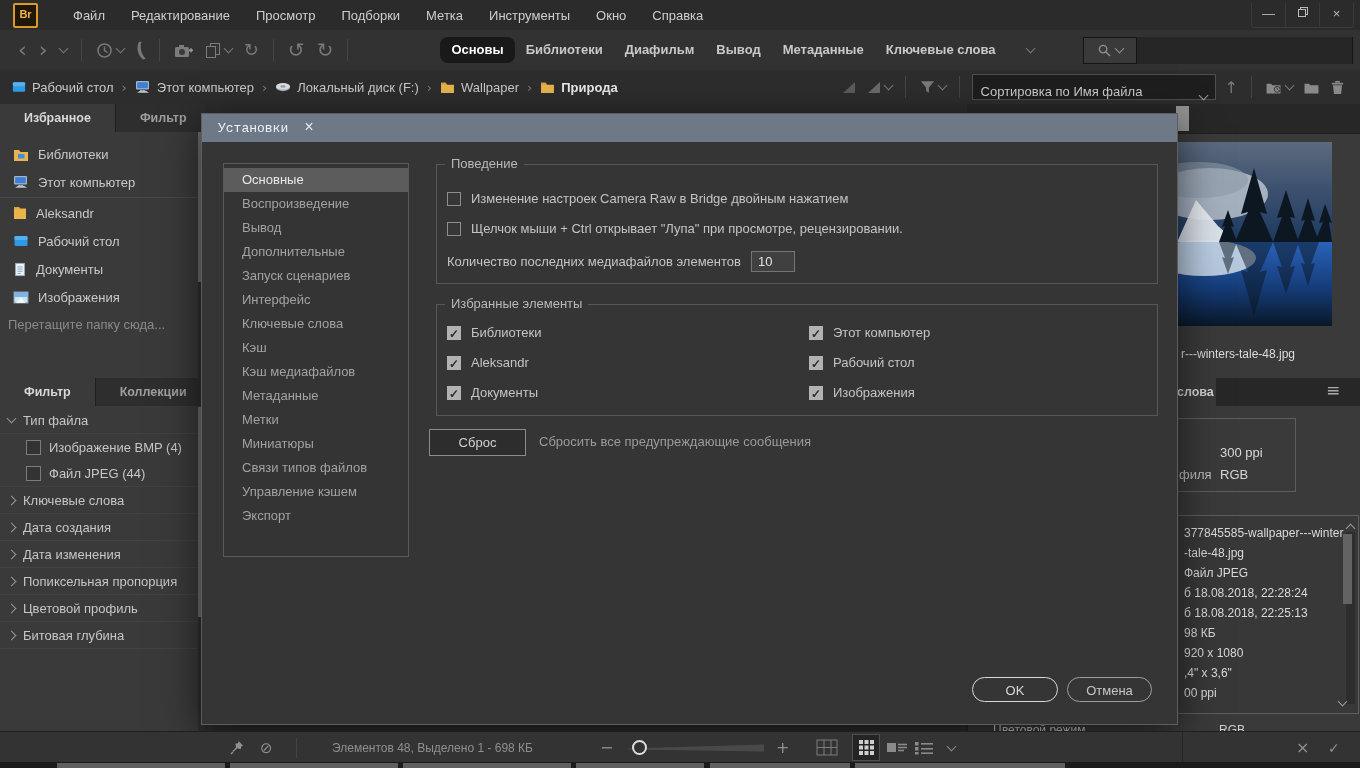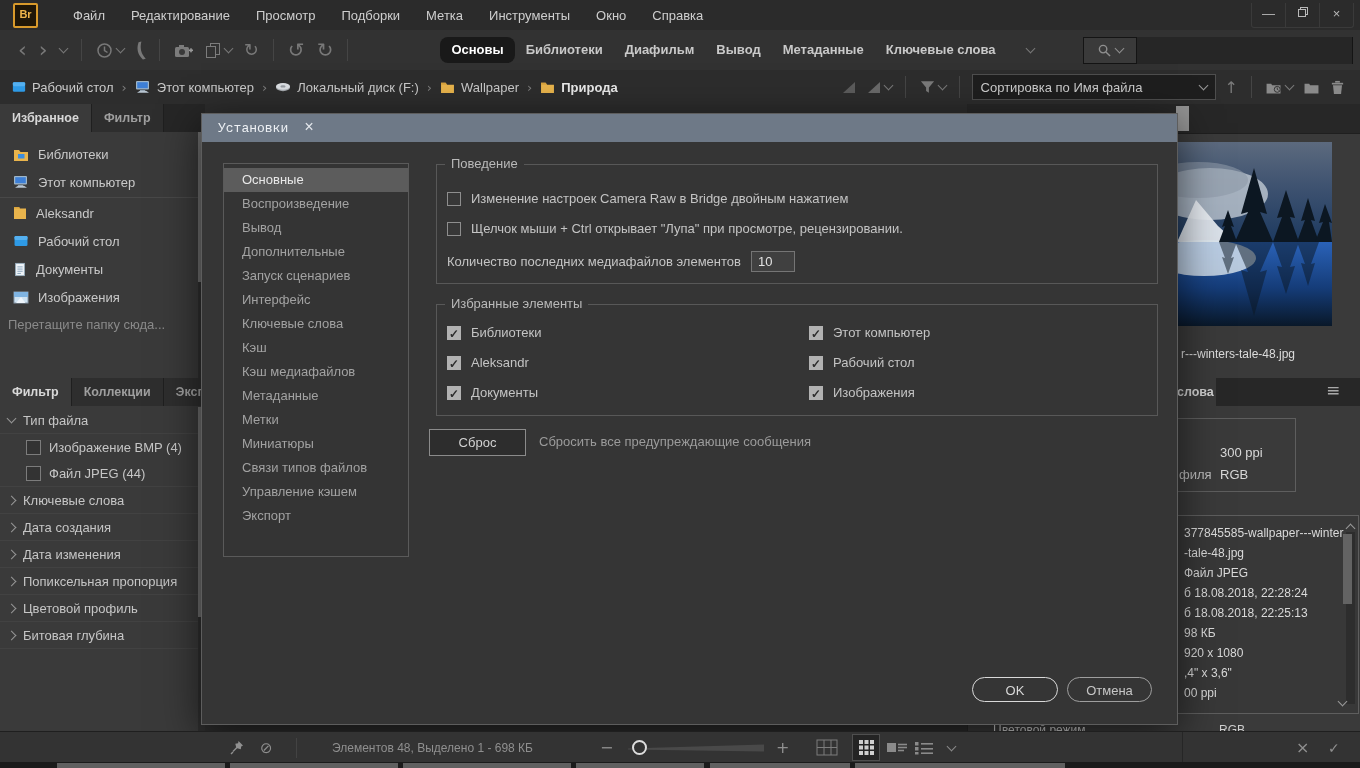--- a/index.html
+++ b/index.html
@@ -41,27 +41,27 @@
   
   .pathbar{position:absolute;left:0;top:70px;width:1360px;height:34px;background:#2d2d2d;
            border-bottom:1px solid #222;display:flex;align-items:center;}
   .crumbs{display:flex;align-items:center;margin-left:12px;}
   .crumb{display:flex;align-items:center;gap:6px;color:#c9c9c9;}
   .crumb.current{font-weight:bold;color:#e9e9e9;}
   .crumb-sep{color:#7d7d7d;margin:0 8px;font-size:13px;}
   .path-controls{margin-left:auto;display:flex;align-items:center;margin-right:10px;}
   .pc-icon{display:flex;align-items:center;gap:3px;color:#7a7a7a;padding:0 5px;}
   .sort-dd{width:226px;height:24px;background:#1e1e1e;border:1px solid #4e4e4e;display:flex;
-           align-items:center;color:#cccccc;padding:0 8px;margin:0 4px;}
+           align-items:flex-end;color:#cccccc;padding:0 8px;margin:0 4px;}
   .sort-dd .cv{margin-left:auto;color:#9a9a9a;}
 
   
   .sidebar{position:absolute;left:0;top:104px;width:205px;height:627px;background:#3a3a3a;overflow:hidden;}
   .ptabs{display:flex;height:28px;background:#262626;}
-  .ptab{padding:0 12px;line-height:28px;font-weight:bold;font-size:12.5px;color:#9f9f9f;background:#2e2e2e;border-right:1px solid #1f1f1f;white-space:nowrap;}
+  .ptab{padding:0 24px;line-height:28px;font-weight:bold;font-size:12.5px;color:#9f9f9f;background:#2e2e2e;border-right:1px solid #1f1f1f;white-space:nowrap;}
   .ptab.active{background:#3a3a3a;color:#d8d8d8;}
   .fav-item{height:28px;display:flex;align-items:center;gap:9px;padding-left:13px;color:#c9c9c9;}
   .fav-sep{border-top:1px solid #484848;margin:1px 0;}
   .fav-hint{color:#8a8a8a;padding-left:8px;line-height:28px;}
   .sb-scroll{position:absolute;right:0;width:7px;background:#2f2f2f;}
   .sb-thumb{position:absolute;right:0;width:7px;background:#6e6e6e;}
   .f-row{height:26px;display:flex;align-items:center;padding-left:8px;gap:8px;color:#c6c6c6;border-bottom:1px solid #424242;}
   .f-child{height:26px;display:flex;align-items:center;padding-left:26px;gap:8px;color:#c6c6c6;}
   .f-arrow{color:#969696;}
   .fcb{width:13px;height:13px;border:1px solid #7c7c7c;background:#333;}

